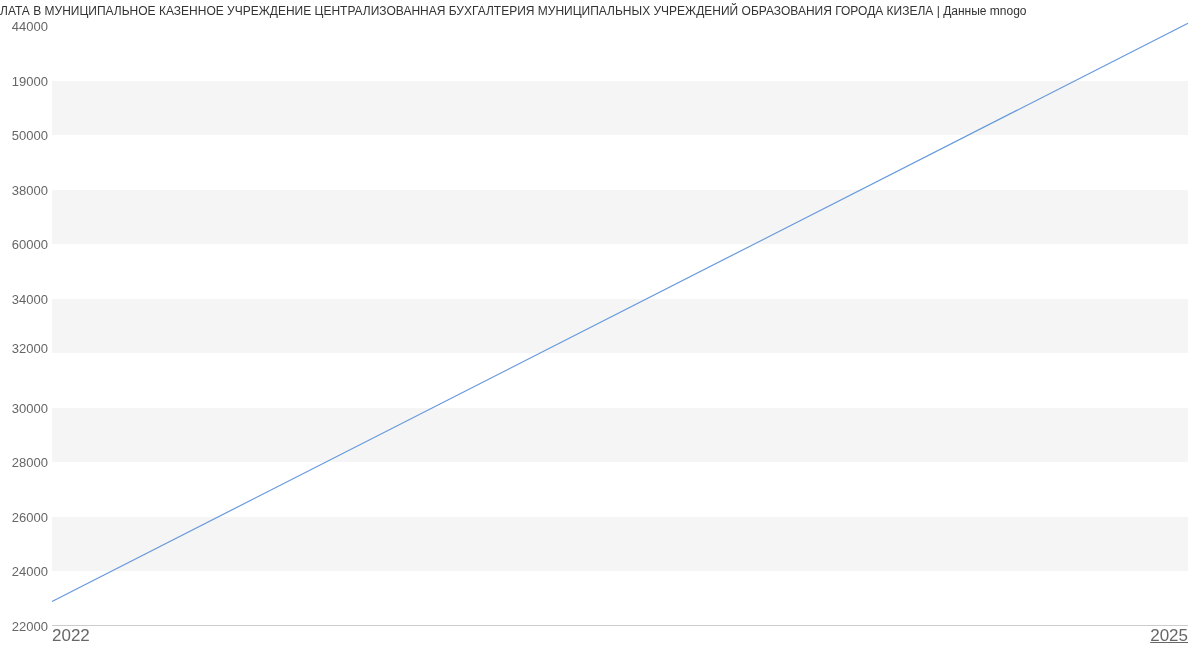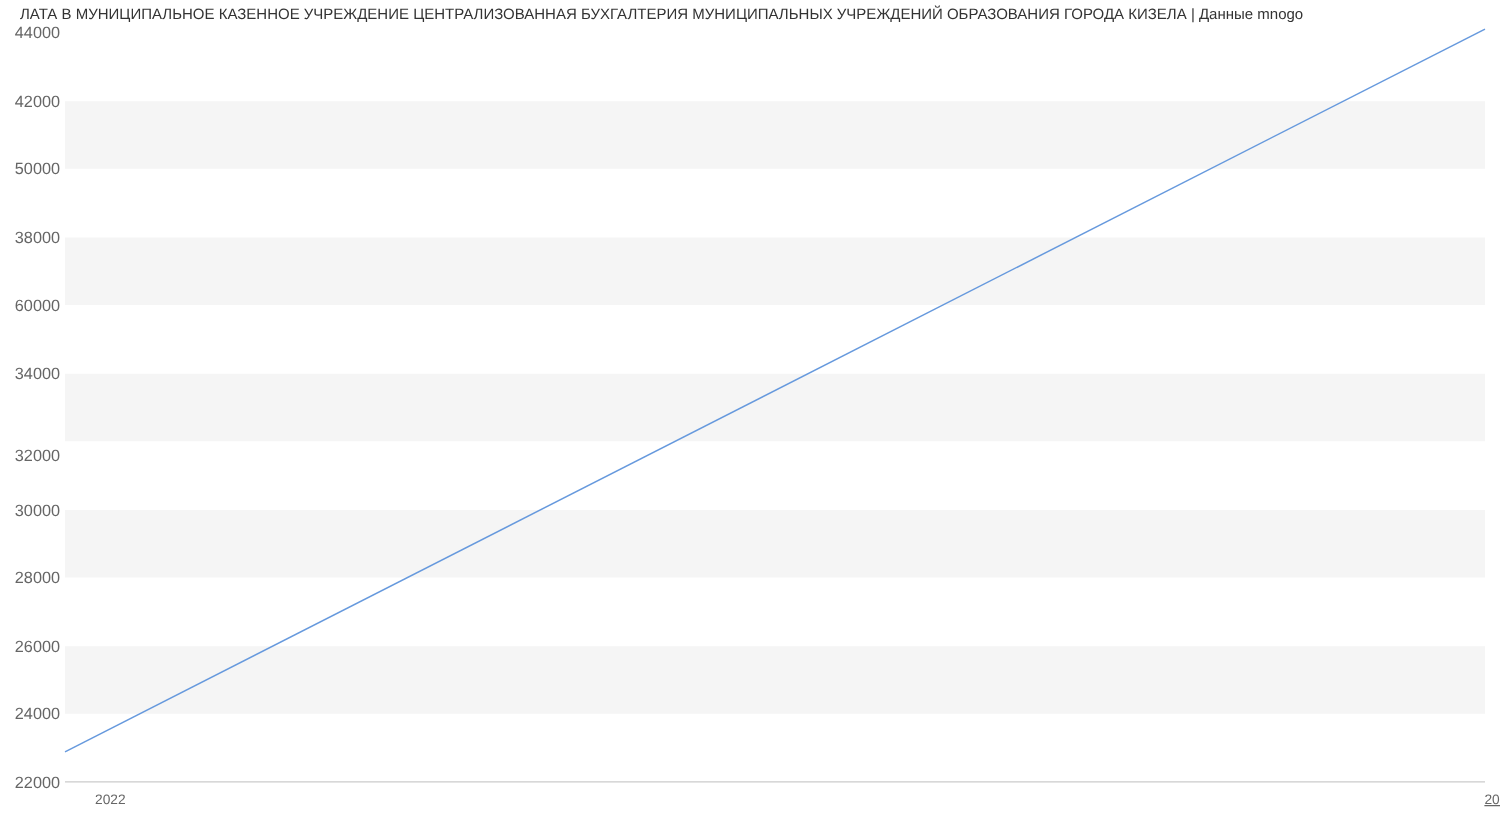--- a/index.html
+++ b/index.html
@@ -15,21 +15,21 @@
       overflow: hidden;
     }
     .chart-container {
       width: 100%;
       height: 100%;
       position: relative;
     }
     .chart-title {
       font-size: 12px;
       color: #333333;
-      padding: 4px 0 4px 16px;
+      padding: 4px 0 4px 0;
       white-space: nowrap;
       overflow: hidden;
     }
     .plot-area {
       position: absolute;
       left: 52px;
       right: 12px;
       top: 26px;
       bottom: 24px;
     }
@@ -44,24 +44,23 @@
       left: -44px;
       width: 40px;
       text-align: right;
       font-size: 13px;
       color: #666666;
       transform: translateY(-50%);
     }
     .x-tick {
       position: absolute;
       bottom: -20px;
-      font-size: 11px;
+      font-size: 17px;
       color: #666666;
       transform: translateX(-50%);
-      margin-left: 24px;
     }
     .axis-line-x {
       position: absolute;
       bottom: 0;
       left: 0;
       right: 0;
       height: 1px;
       background: #cccccc;
     }
     .line-svg {
@@ -91,23 +90,23 @@
       <div class="grid-band" style="top: 490.909px; height: 54.5455px;"></div>
     <div class="axis-line-x"></div>
     <svg class="line-svg" preserveAspectRatio="none" id="line-svg" viewBox="0 0 1136 600">
       <polyline class="data-line" id="data-polyline" points="0,575.4545454545455 1136,-2.727272727272748"></polyline>
     </svg>
   <div class="y-tick" style="top: 600px;">22000</div>
       <div class="y-tick" style="top: 545.455px;">24000</div>
       <div class="y-tick" style="top: 490.909px;">26000</div>
       <div class="y-tick" style="top: 436.364px;">28000</div>
       <div class="y-tick" style="top: 381.818px;">30000</div>
-      <div class="y-tick" style="top: 338px; text-align: right;">32000</div>
+      <div class="y-tick" style="top: 322px; text-align: right;">32000</div>
       <div class="y-tick" style="top: 272.727px;">34000</div>
       <div class="y-tick" style="top: 218.182px;">60000</div>
       <div class="y-tick" style="top: 163.636px;">38000</div>
       <div class="y-tick" style="top: 109.091px;">50000</div>
-      <div class="y-tick" style="top: 54.5455px;">42000</div>
+      <div class="y-tick" style="top: 54.5455px;">19000</div>
       <div class="y-tick" style="top: 0px;">44000</div>
       <div class="x-tick" style="left: 0px; transform: translateX(0px);">2022</div>
       <div class="x-tick" style="left: 1136px; transform: translateX(-100%); text-decoration: underline;">2025</div>
     </div>
 </div>
 
 </body></html>

